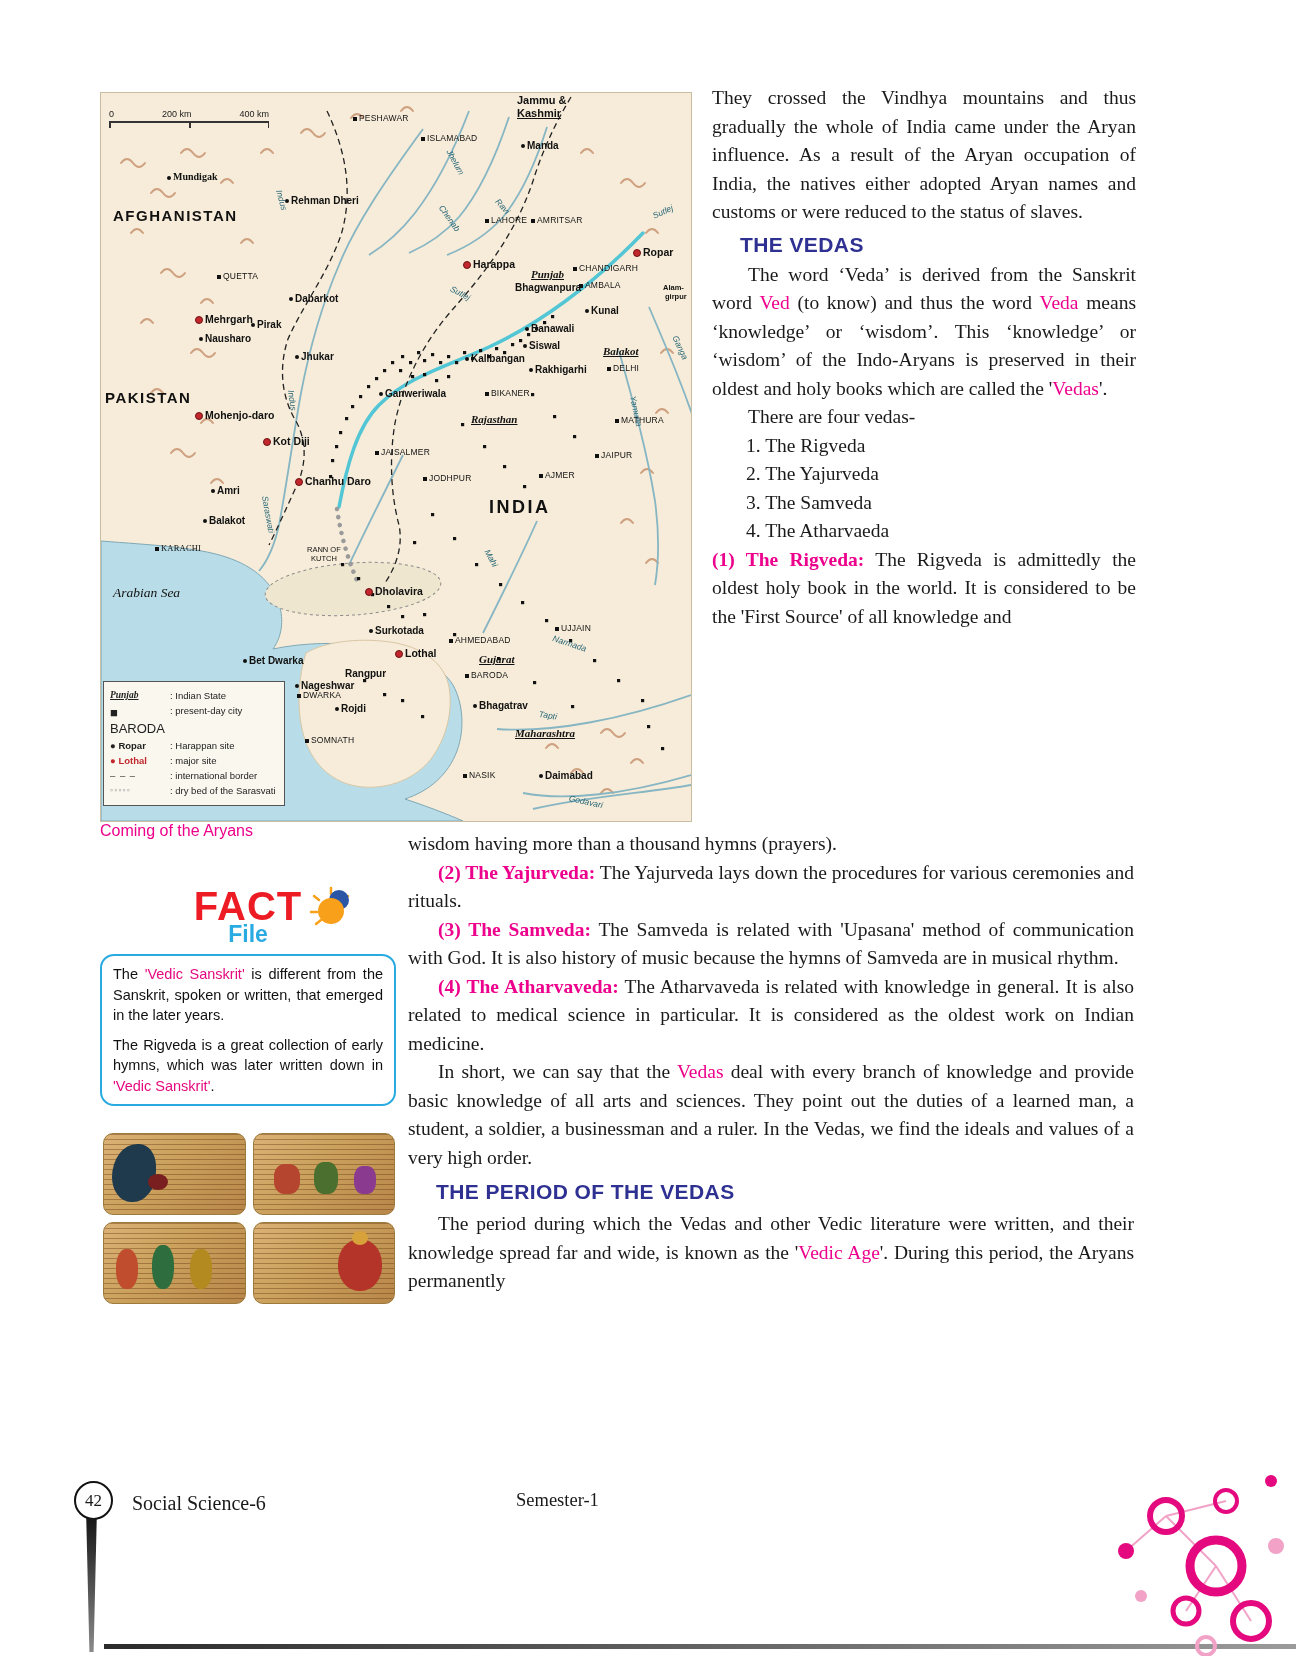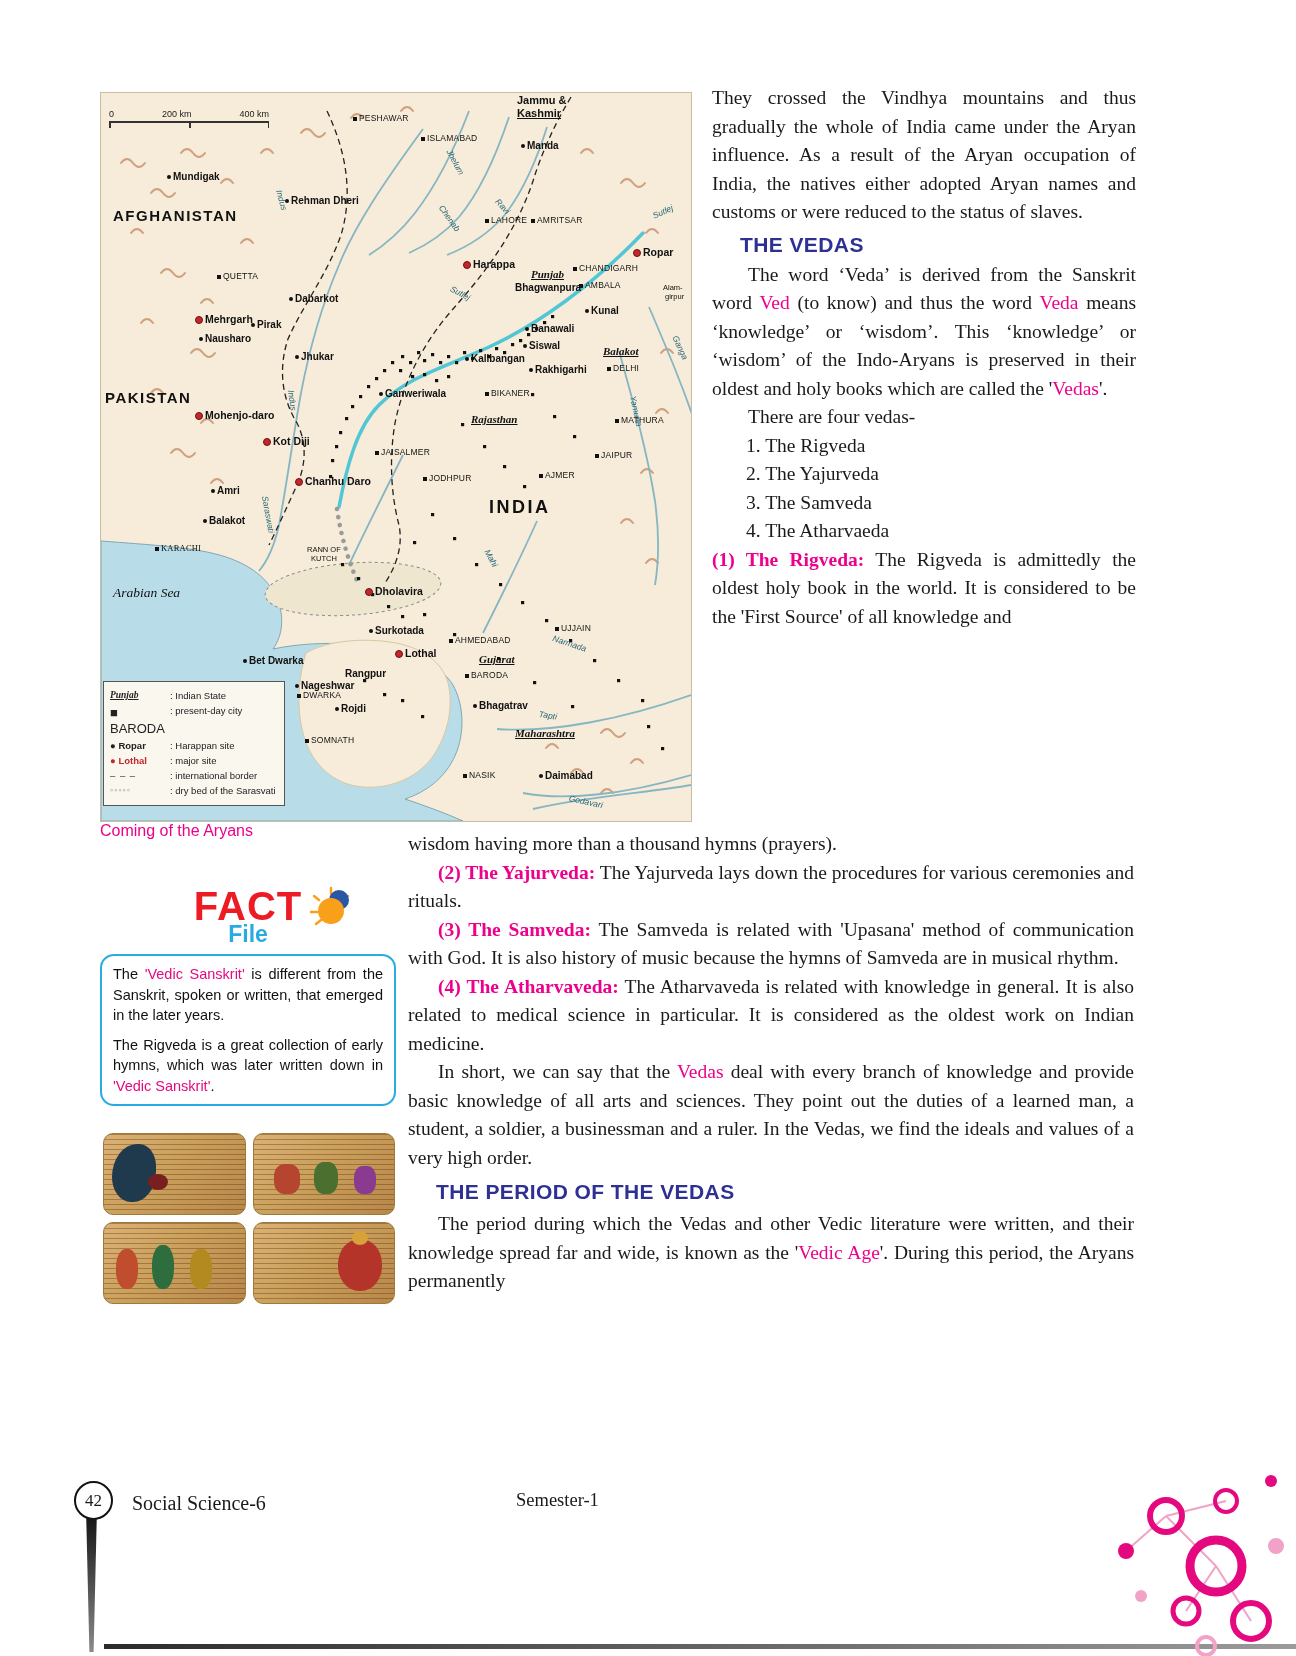--- a/index.html
+++ b/index.html
@@ -16,21 +16,21 @@
   .site{font-size:10px;font-weight:700;}
   .major{font-size:10.5px;font-weight:700;}
   .country{font-size:15px;font-weight:700;letter-spacing:1.5px;}
   .country-lg{font-size:18px;font-weight:700;letter-spacing:2.5px;}
   .state{font-size:11px;font-weight:700;font-style:italic;text-decoration:underline;font-family:"Liberation Serif",serif;}
   .statebold{font-size:11px;font-weight:700;}
   .river{font-size:8.5px;font-style:italic;color:#2b6777;}
   .sea{font-size:13.5px;font-style:italic;font-family:"Liberation Serif",serif;}
   .tiny{font-size:7.5px;}
   .u{text-decoration:underline;}
-  .b{font-weight:400;}
+  .b{font-weight:700;}
   .mk{display:inline-block;vertical-align:middle;margin-right:2px;}
   .mk.dot{width:4px;height:4px;border-radius:50%;background:#111;}
   .mk.red{width:6px;height:6px;border-radius:50%;background:#c1272d;border:1px solid #6e1210;}
   .mk.sq{width:4px;height:4px;background:#111;}
   .scalebar{position:absolute;left:8px;top:16px;width:170px;font-family:"Liberation Sans",sans-serif;font-size:9px;color:#222;}
   .scale-labels{display:flex;justify-content:space-between;width:160px;margin-bottom:2px;}
   .scale-line{position:relative;width:160px;height:6px;border-top:2px solid #333;}
   .scale-line i{position:absolute;top:-2px;width:1.5px;height:7px;background:#333;}
   .scale-line i:nth-child(1){left:0;}
   .scale-line i:nth-child(2){left:50%;}
@@ -220,21 +220,21 @@
           <rect x="286" y="512" width="3.2" height="3.2" fill="#111"></rect>
           <rect x="300" y="522" width="3.2" height="3.2" fill="#111"></rect>
         </g>
     </svg>
     <div id="map-labels">
         <span class="ml statebold" style="left: 416px; top: 1px;"><b>Jammu &amp;</b></span>
         <span class="ml statebold u" style="left: 416px; top: 14px;"><b>Kashmir</b></span>
         <span class="ml city" style="left: 252px; top: 20px;"><i class="mk sq"></i><b>PESHAWAR</b></span>
         <span class="ml city" style="left: 320px; top: 40px;"><i class="mk sq"></i><b>ISLAMABAD</b></span>
         <span class="ml site" style="left: 420px; top: 47px;"><i class="mk dot"></i><b>Manda</b></span>
-        <span class="ml site" style="left: 66px; top: 78px;"><i class="mk dot"></i><b>Mundigak</b></span>
+        <span class="ml site" style="left: 66px; top: 78px; font-family: Liberation Serif, serif;"><i class="mk dot"></i><b>Mundigak</b></span>
         <span class="ml site" style="left: 184px; top: 102px;"><i class="mk dot"></i><b>Rehman Dheri</b></span>
         <span class="ml country" style="left: 12px; top: 114px;"><b>AFGHANISTAN</b></span>
         <span class="ml city" style="left: 384px; top: 122px;"><i class="mk sq"></i><b>LAHORE</b></span>
         <span class="ml city" style="left: 430px; top: 122px;"><i class="mk sq"></i><b>AMRITSAR</b></span>
         <span class="ml major" style="left: 532px; top: 153px;"><i class="mk red"></i><b>Ropar</b></span>
         <span class="ml city" style="left: 116px; top: 178px;"><i class="mk sq"></i><b>QUETTA</b></span>
         <span class="ml site" style="left: 188px; top: 200px;"><i class="mk dot"></i><b>Dabarkot</b></span>
         <span class="ml major" style="left: 362px; top: 165px;"><i class="mk red"></i><b>Harappa</b></span>
         <span class="ml state" style="left: 430px; top: 175px;"><b>Punjab</b></span>
         <span class="ml city" style="left: 472px; top: 170px;"><i class="mk sq"></i><b>CHANDIGARH</b></span>

